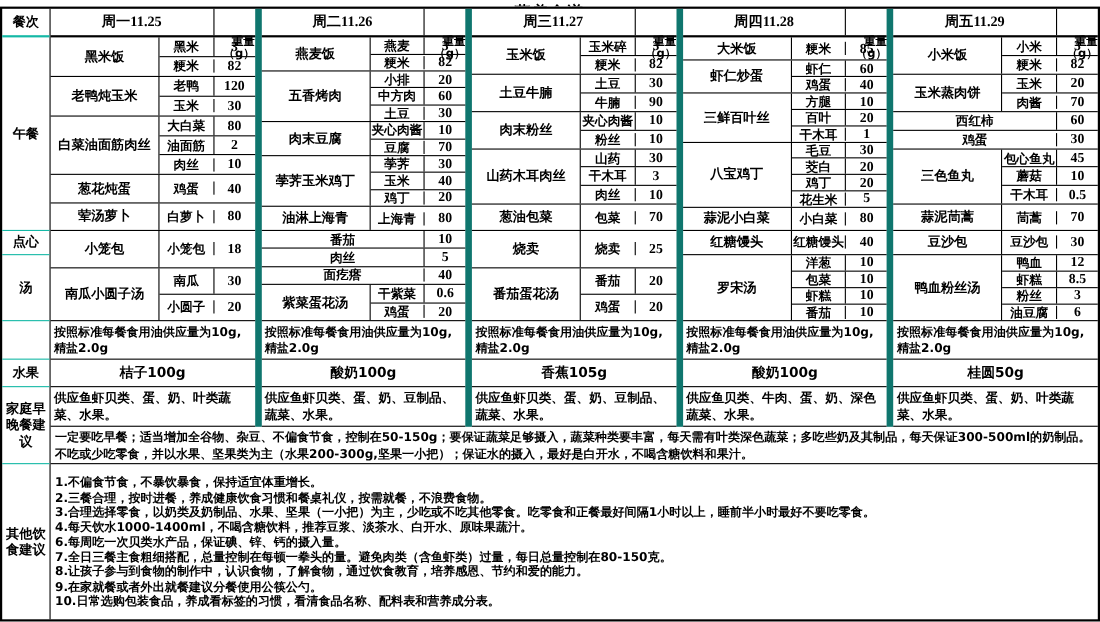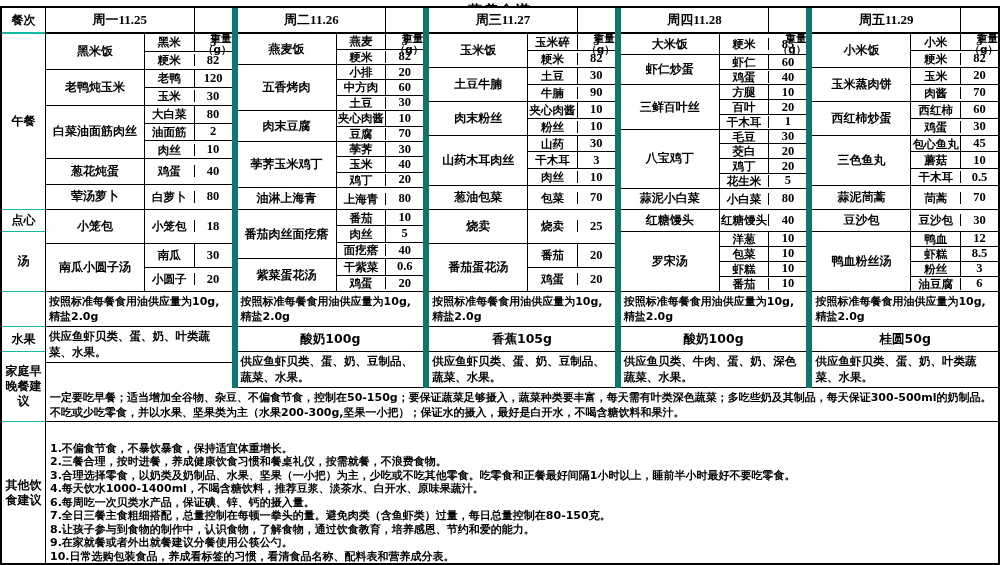--- a/index.html
+++ b/index.html
@@ -45,21 +45,21 @@
   .irow { flex:1; display:flex; border-bottom:1px solid #000; min-height:0; }
   .irow:last-child { border-bottom:none;align-items:center; }
   .ing { flex:1; border-right:1px solid #000; display:flex; align-items:center; justify-content:center; text-align:center; font-size:11.5px; line-height:12px; padding:0 1px; word-break:break-all; }
   .wt { width:37px; display:flex; align-items:center; justify-content:center; font-size:12.5px; font-family:"Liberation Serif","DejaVu Sans",serif; }
 
   .sec.oil { height:35px; font-size:11px; line-height:15px; padding:2px 3px; overflow:hidden; }
   .sec.fruit { height:25px; display:flex; align-items:center; justify-content:center; font-size:12.5px; }
   .sec.family { height:36px; font-size:11.5px; line-height:16px; padding:1px 3px; overflow:hidden; }
 
   .family-span { height:34px; border-bottom:1px solid #000; font-size:11px; line-height:15px; padding:2px 4px; display:flex; align-items:center; }
-  .advice { height:141px; padding:1px 2px 0 4px; display:flex; flex-direction:column; justify-content:flex-end; }
+  .advice { height:141px; padding:1px 2px 0 4px; display:flex; flex-direction:column; justify-content:center; }
   .advline { font-size:11px; line-height:13.5px; white-space:nowrap; overflow:hidden; }
 </style>
 </head>
 <body>
 
 <div class="page">
   <div class="title-strip">
     <span>营养食谱</span>
   </div>
 
@@ -167,20 +167,21 @@
                     <div class="wt">30</div>
                   </div>
                   <div class="irow">
                     <div class="ing">小圆子</div>
                     <div class="wt">20</div>
                   </div>
                 </div>
               </div>
             </div>
             <div class="sec oil">按照标准每餐食用油供应量为10g,精盐2.0g</div>
+            <div class="sec fruit">桔子100g</div>
             <div class="sec family">供应鱼虾贝类、蛋、奶、叶类蔬菜、水果。</div>
           </div>
           <div class="day-col">
             <div class="sec head">
               <div class="dn">周二11.26</div>
               <div class="wh">
                 <div>重量</div>
                 <div>（g）</div>
               </div>
             </div>
@@ -250,21 +251,20 @@
                 <div class="items">
                   <div class="irow">
                     <div class="ing">上海青</div>
                     <div class="wt">80</div>
                   </div>
                 </div>
               </div>
             </div>
             <div class="sec grps snacksoup">
               <div class="grp" style="flex-grow: 3;">
-                <div class="dish">番茄肉丝面疙瘩</div>
                 <div class="items">
                   <div class="irow">
                     <div class="ing">番茄</div>
                     <div class="wt">10</div>
                   </div>
                   <div class="irow">
                     <div class="ing">肉丝</div>
                     <div class="wt">5</div>
                   </div>
                   <div class="irow">
@@ -538,21 +538,20 @@
                     <div class="ing">玉米</div>
                     <div class="wt">20</div>
                   </div>
                   <div class="irow">
                     <div class="ing">肉酱</div>
                     <div class="wt">70</div>
                   </div>
                 </div>
               </div>
               <div class="grp" style="flex-grow: 2;">
-                <div class="dish">西红柿炒蛋</div>
                 <div class="items">
                   <div class="irow">
                     <div class="ing">西红柿</div>
                     <div class="wt">60</div>
                   </div>
                   <div class="irow">
                     <div class="ing">鸡蛋</div>
                     <div class="wt">30</div>
                   </div>
                 </div>

